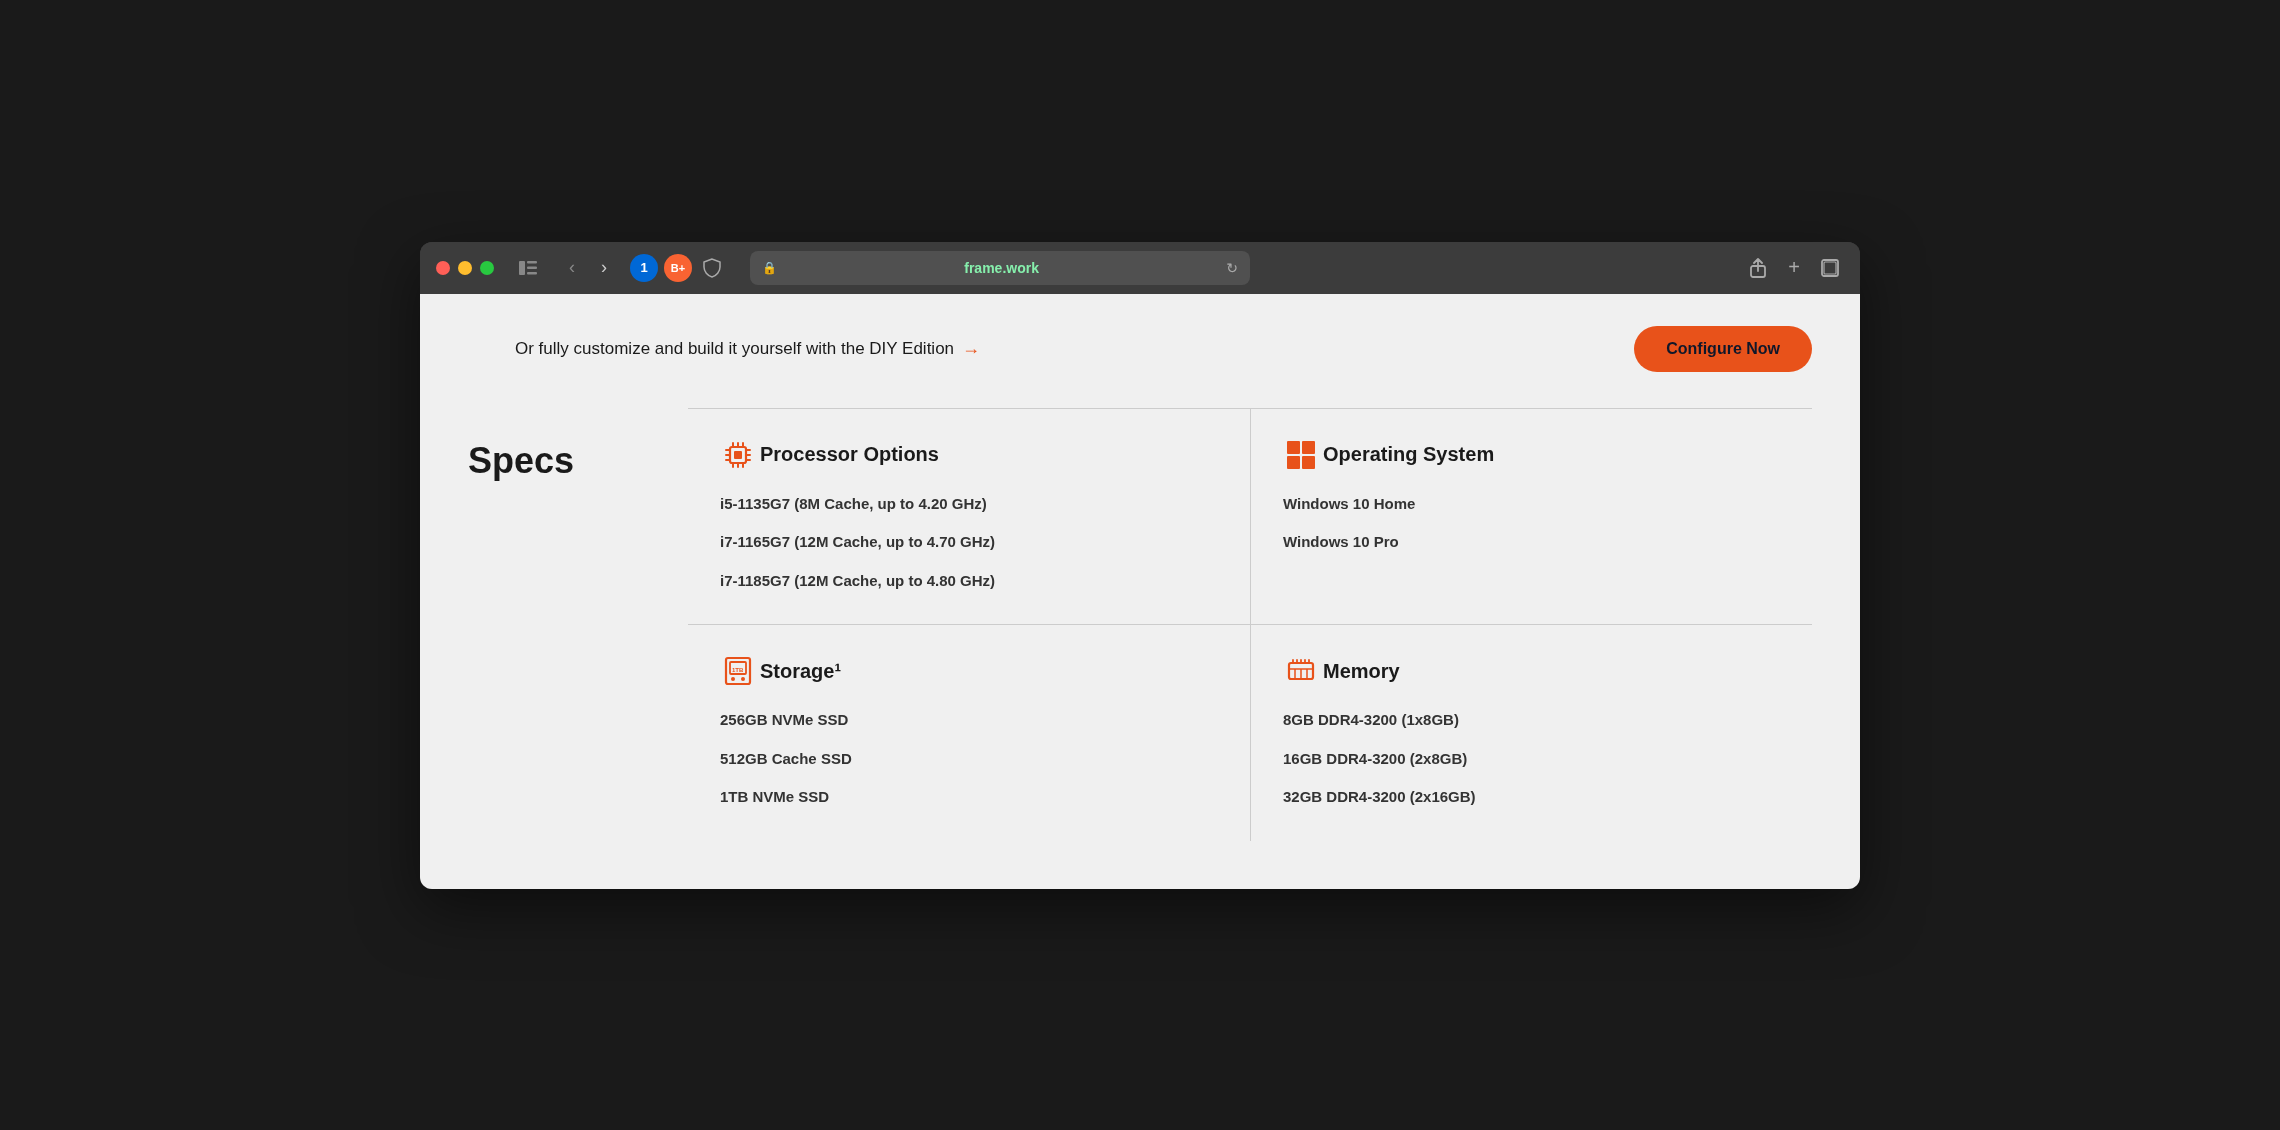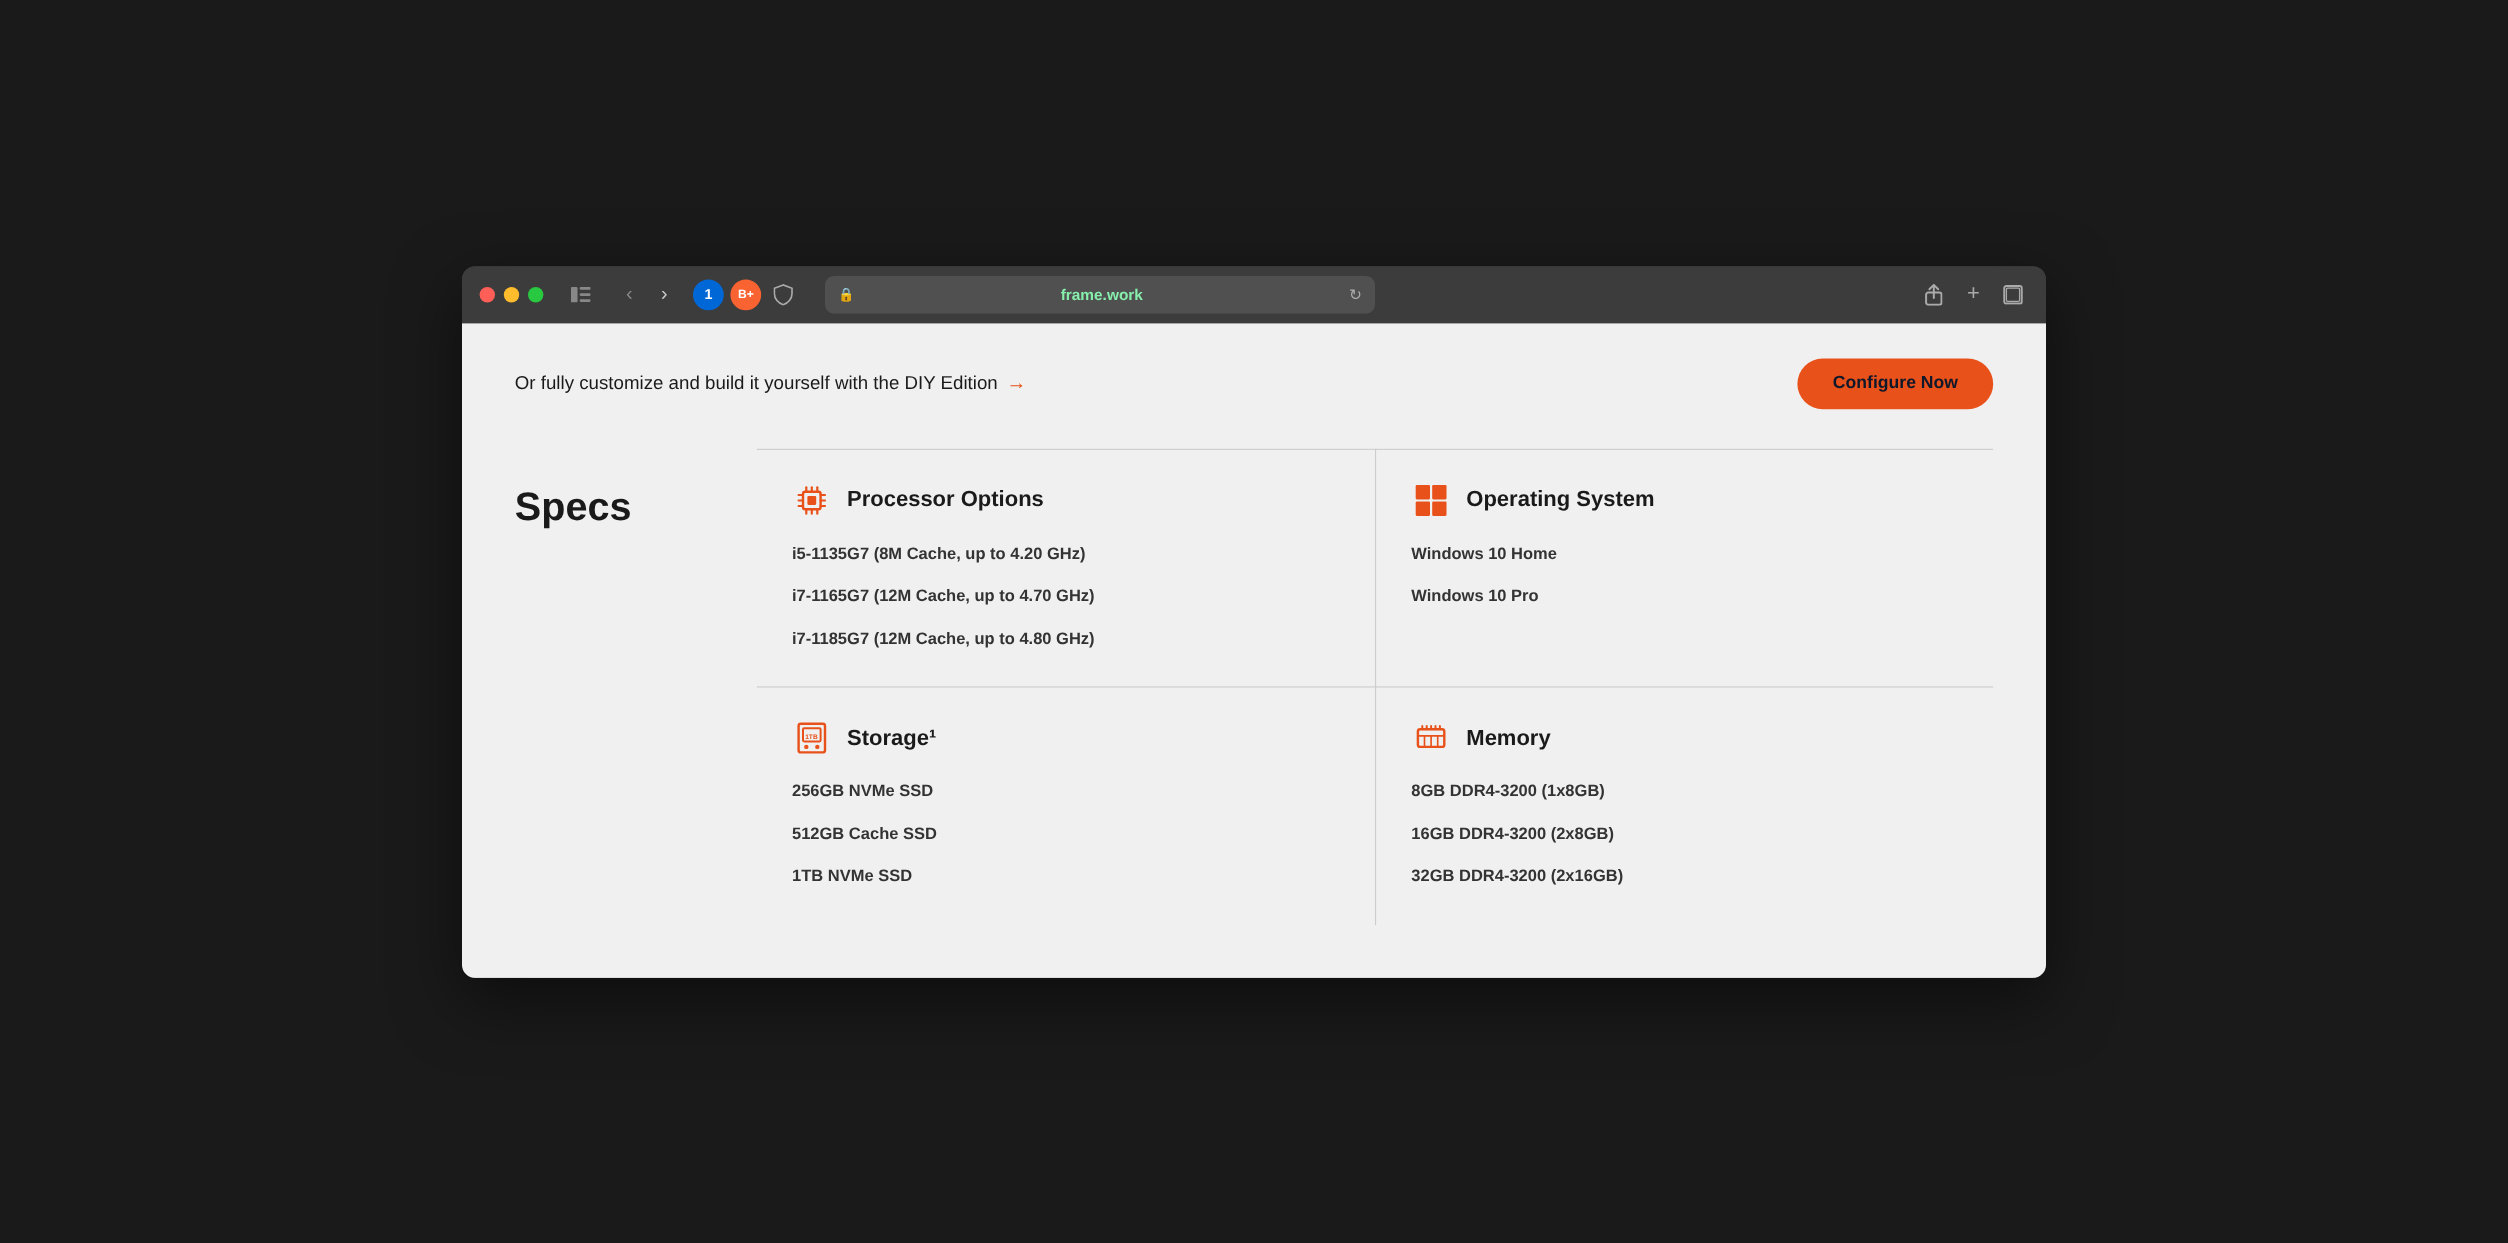--- a/index.html
+++ b/index.html
@@ -155,20 +155,21 @@
       padding: 32px 48px 48px 48px;
     }
 
     
     .diy-banner {
       display: flex;
       align-items: center;
       justify-content: space-between;
       padding-bottom: 28px;
       border-bottom: none;
+      margin-left: 47px;
     }
 
     .diy-text {
       font-size: 17px;
       color: #1a1a1a;
       display: flex;
       align-items: center;
       gap: 8px;
     }
 
@@ -217,21 +218,21 @@
     }
 
     .spec-card:nth-child(1) { border-left: none; }
     .spec-card:nth-child(2) { border-left: 1.5px solid #ccc; }
     .spec-card:nth-child(3) { border-left: none; border-top: 1.5px solid #ccc; }
     .spec-card:nth-child(4) { border-left: 1.5px solid #ccc; border-top: 1.5px solid #ccc; }
 
     .spec-header {
       display: flex;
       align-items: center;
-      gap: 14px;
+      gap: 4px;
       margin-bottom: 20px;
     }
 
     .spec-icon {
       width: 36px;
       height: 36px;
       display: flex;
       align-items: center;
       justify-content: center;
     }

